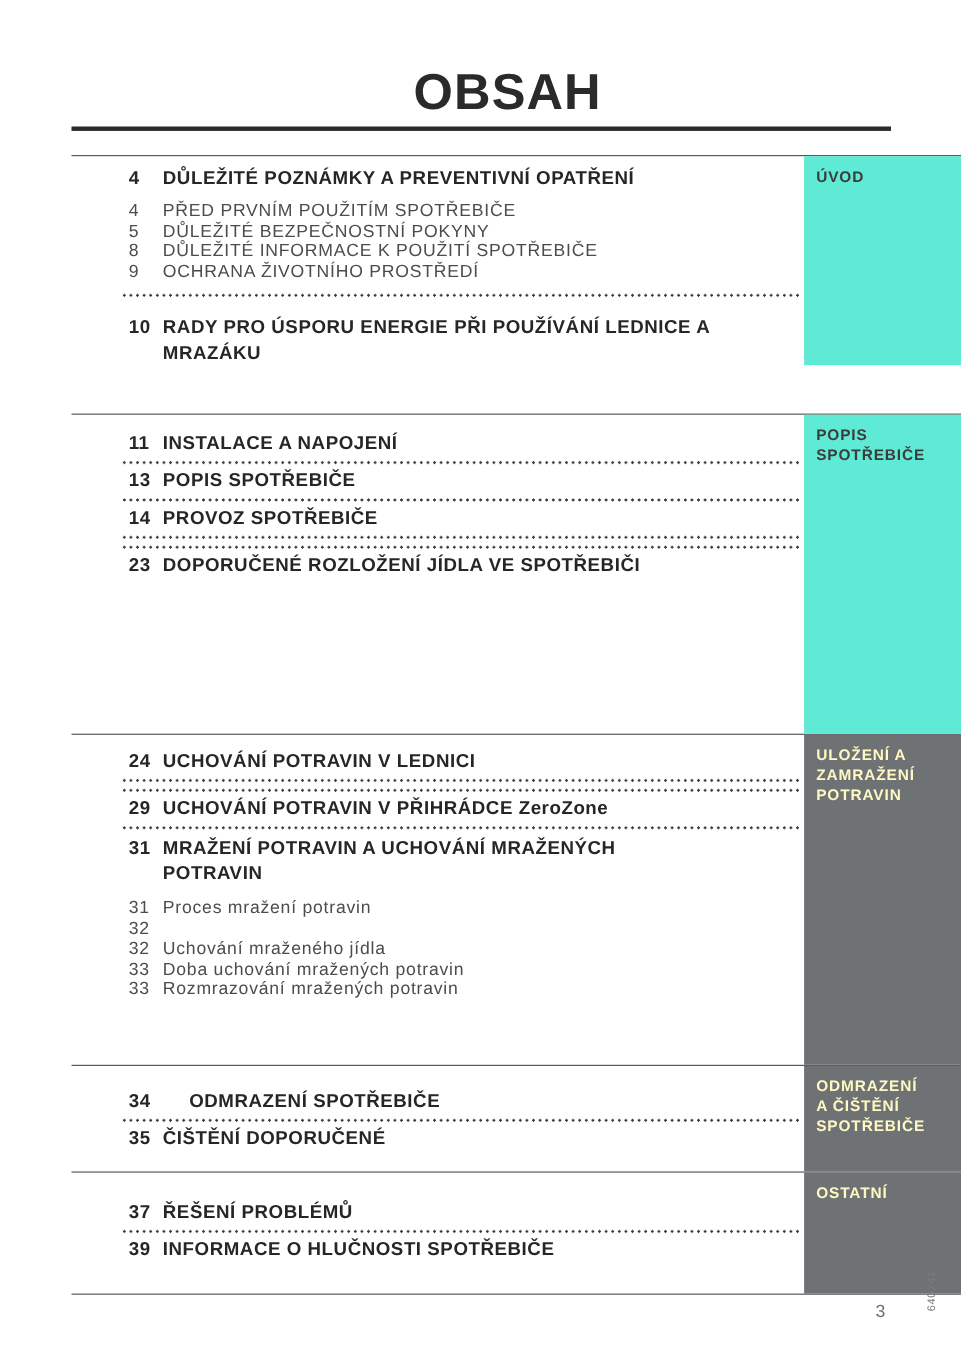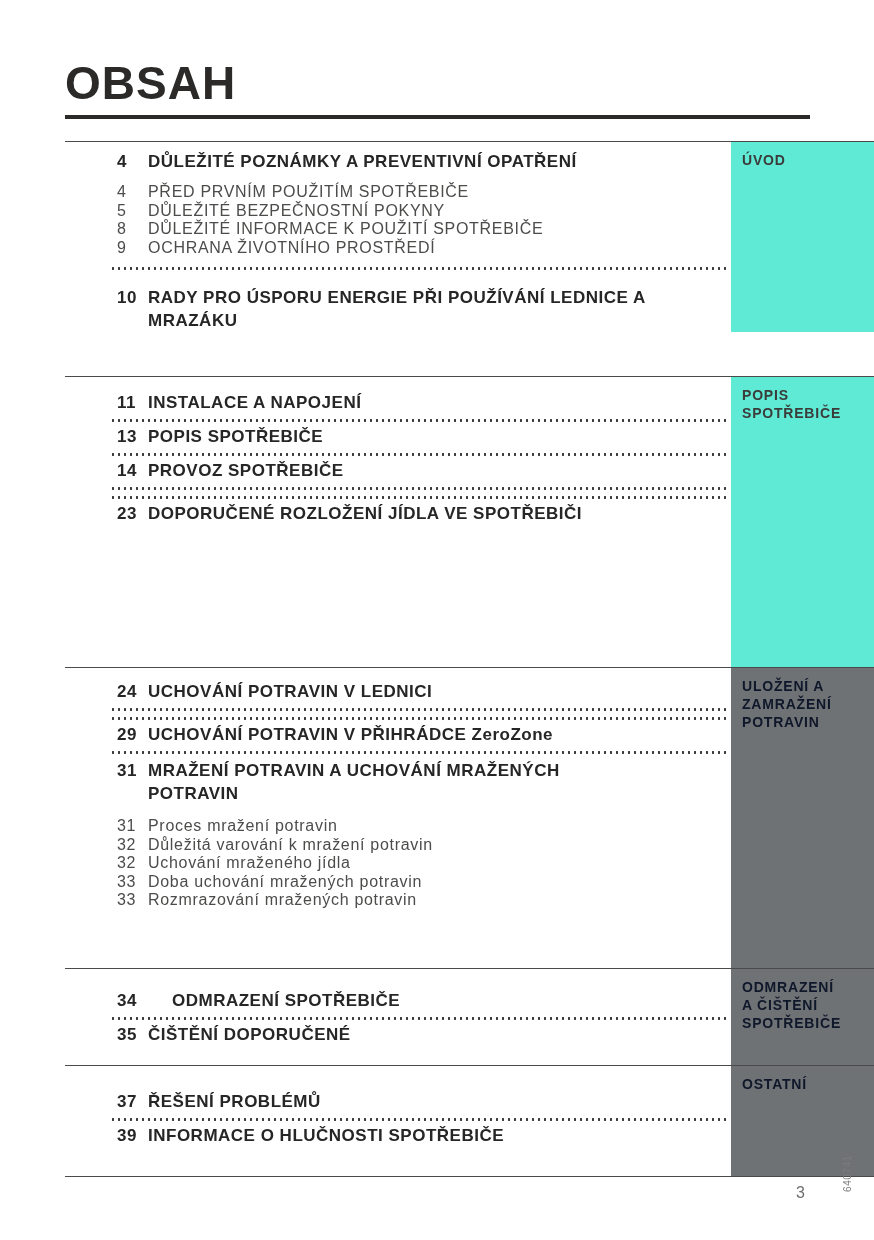--- a/index.html
+++ b/index.html
@@ -1,37 +1,37 @@
 <!DOCTYPE html>
 <html><head>
 <meta charset="utf-8">
 <style>
   html,body{margin:0;padding:0;background:#ffffff;}
   body{font-family:"Liberation Sans","DejaVu Sans",sans-serif;}
   .page{position:relative;width:874px;height:1240px;background:#ffffff;overflow:hidden;}
 
   
-  .header{margin:58px 16px 0 65px;}
+  .header{margin:58px 16px 0 65px;text-align:center;}
   .title{font-size:46px;line-height:50px;font-weight:bold;color:#2b2a29;letter-spacing:1px;}
   .title-rule{width:745px;height:4px;background:#2b2a29;margin-top:7px;}
 
   
   .toc{margin-left:65px;width:809px;margin-top:22px;border-bottom:1px solid #4a4a4a;}
   .sec{display:flex;border-top:1px solid #4a4a4a;box-sizing:border-box;}
   .sec-1{height:191px;}
   .sec-2{height:291px;margin-top:44px;}
   .sec-3{height:301px;justify-content:flex-end;}
   .sec-4{height:97px;}
   .sec-5{height:111px;}
   .sec-content{width:666px;flex:none;overflow:hidden;}
 
   
   .sec-side{flex:1;box-sizing:border-box;padding:9px 8px 0 11px;}
   .theme-light .sec-side{background:#5eead4;color:#3b3b3a;}
-  .theme-dark .sec-side{background:#6f7274;color:#0f172a;}
+  .theme-dark .sec-side{background:#6f7274;color:#fef9c3;}
   .side-label{font-size:14px;font-weight:bold;letter-spacing:0.8px;line-height:18px;white-space:pre-line;}
 
   
   .entry{display:flex;padding-left:52px;margin-top:5px;font-size:17px;font-weight:bold;
          color:#262626;line-height:20px;letter-spacing:0.5px;}
   .entry .num{width:31px;flex:none;}
   .entry .txt{white-space:pre-line;max-width:570px;}
   .entry.two{line-height:23px;}
 
   .dots{height:3px;margin:6px 4px 0 45px;
@@ -149,21 +149,20 @@
             <span class="txt">MRAŽENÍ POTRAVIN A UCHOVÁNÍ MRAŽENÝCH
 POTRAVIN</span>
           </div>
           <div class="subs">
             <div class="sub">
               <span class="num">31</span>
               <span class="txt2">Proces mražení potravin</span>
             </div>
             <div class="sub">
               <span class="num">32</span>
-              <span class="txt2">Důležitá varování k mražení potravin</span>
             </div>
             <div class="sub">
               <span class="num">32</span>
               <span class="txt2">Uchování mraženého jídla</span>
             </div>
             <div class="sub">
               <span class="num">33</span>
               <span class="txt2">Doba uchování mražených potravin</span>
             </div>
             <div class="sub">

